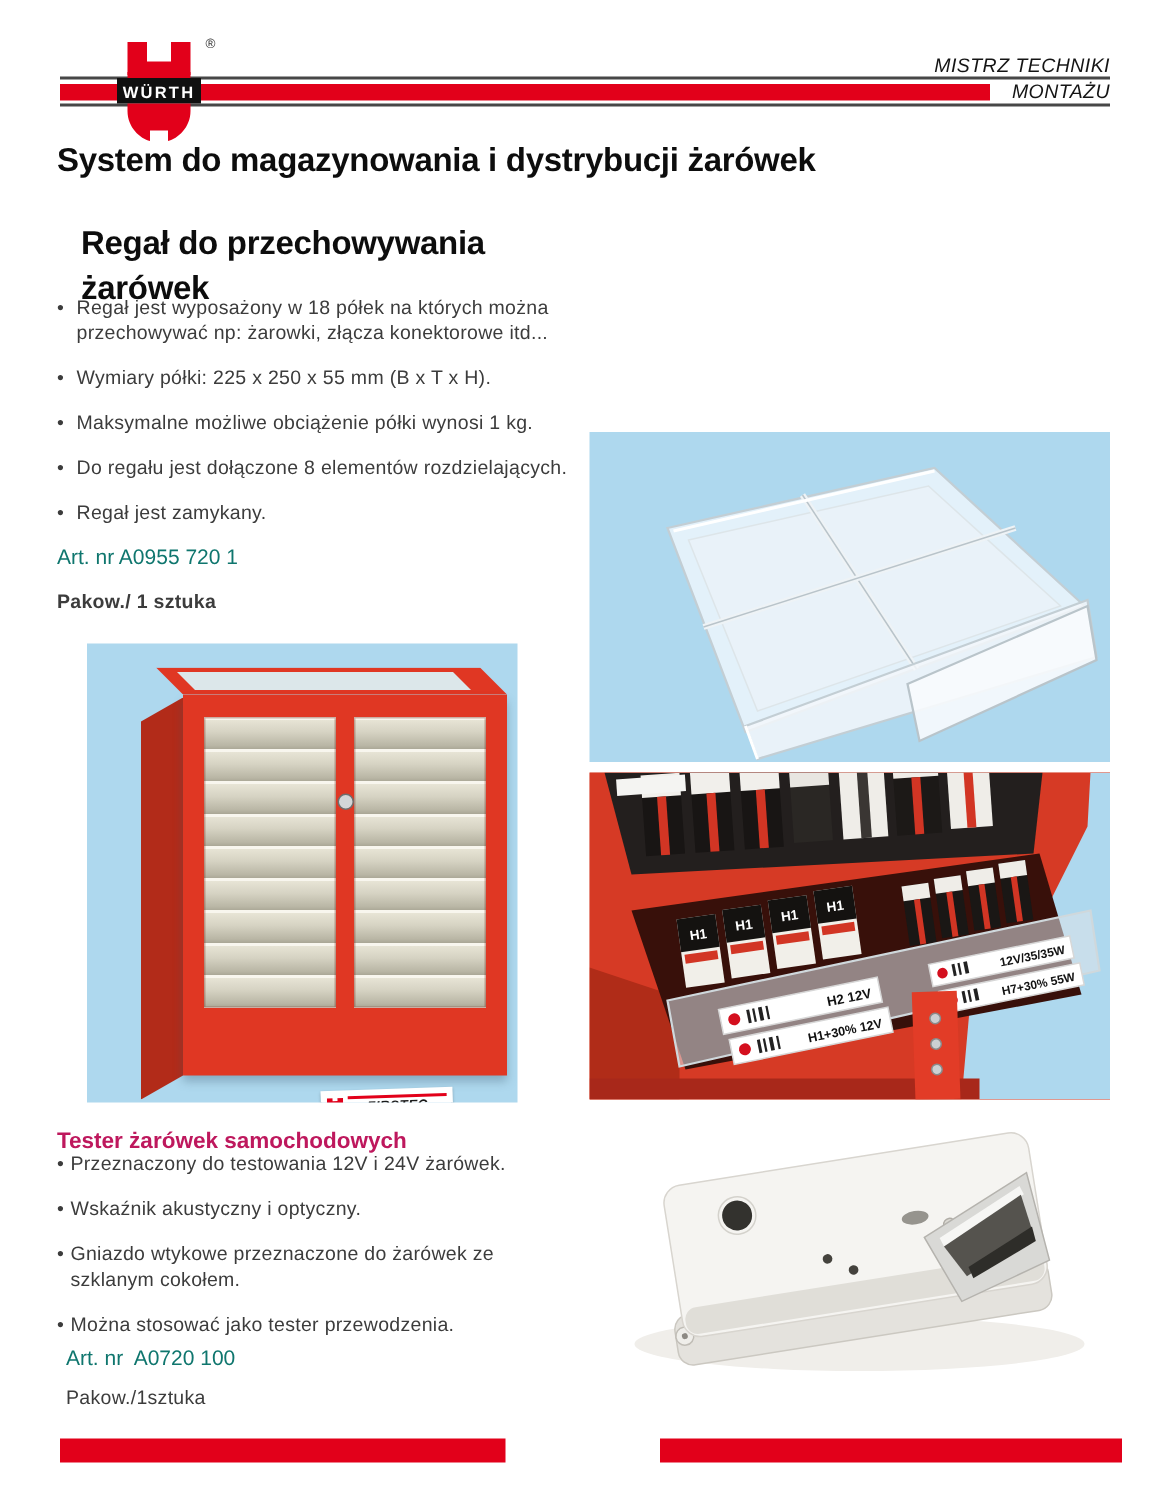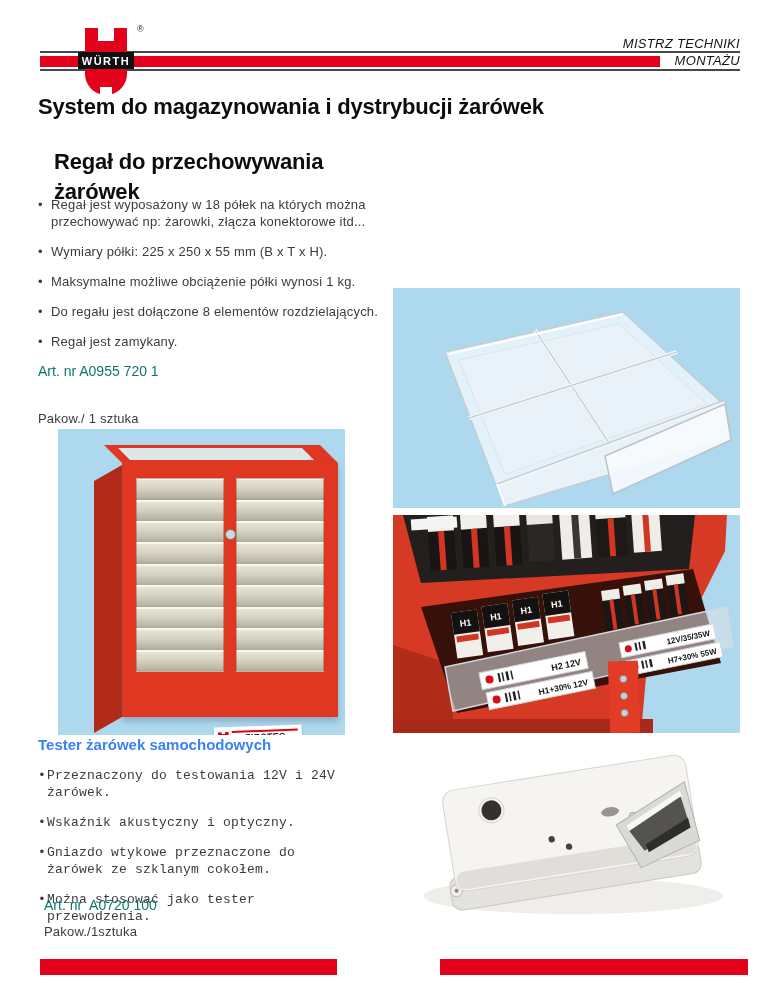--- a/index.html
+++ b/index.html
@@ -22,28 +22,28 @@
   .title-main{position:absolute;left:38px;top:94px;font-size:22px;font-weight:700;
               color:#0d0d0d;letter-spacing:-.2px;white-space:nowrap;}
   .title-sub{position:absolute;left:38px;top:131px;font-size:22px;font-weight:700;
              color:#0d0d0d;line-height:30px;letter-spacing:-.2px;}
   .blist{position:absolute;list-style:none;margin:0;padding:0;color:#3c3c3c;
          font-size:13px;line-height:17px;letter-spacing:.2px;}
   .blist li{position:relative;margin-bottom:13px;}
   .b1{left:38px;top:196px;width:348px;}
   .b1 li{padding-left:13px;}
   .b1 li::before{content:"•";position:absolute;left:0;top:0;color:#3c3c3c;}
-  .b2{left:38px;top:767px;width:312px;font-family:Liberation Mono, monospace;}
+  .b2{left:38px;top:767px;width:312px;}
   .b2 li{padding-left:9px;}
   .b2 li::before{content:"•";position:absolute;left:0;top:0;color:#3c3c3c;}
   .art{position:absolute;font-size:14px;font-weight:400;color:#0f766e;white-space:pre-wrap;}
   .pak{position:absolute;font-size:13px;color:#3c3c3c;letter-spacing:.2px;}
   .art1{left:38px;top:363px;}
-  .pak1{left:38px;top:411px;}
-  .heading2{position:absolute;left:38px;top:736px;font-size:15px;font-weight:700;color:#3b82f6;}
+  .pak1{left:38px;top:393px;font-weight:bold;}
+  .heading2{position:absolute;left:38px;top:752px;font-size:15px;font-weight:700;color:#be185d;}
   .art2{left:44px;top:897px;}
   .pak2{left:44px;top:924px;}
 
   
   .bar-bottom{position:absolute;top:959px;height:16px;background:#e2001a;}
   .bar-bl{left:40px;width:297px;}
   .bar-br{left:440px;width:308px;}
 
   
   .photo{position:absolute;overflow:hidden;}

